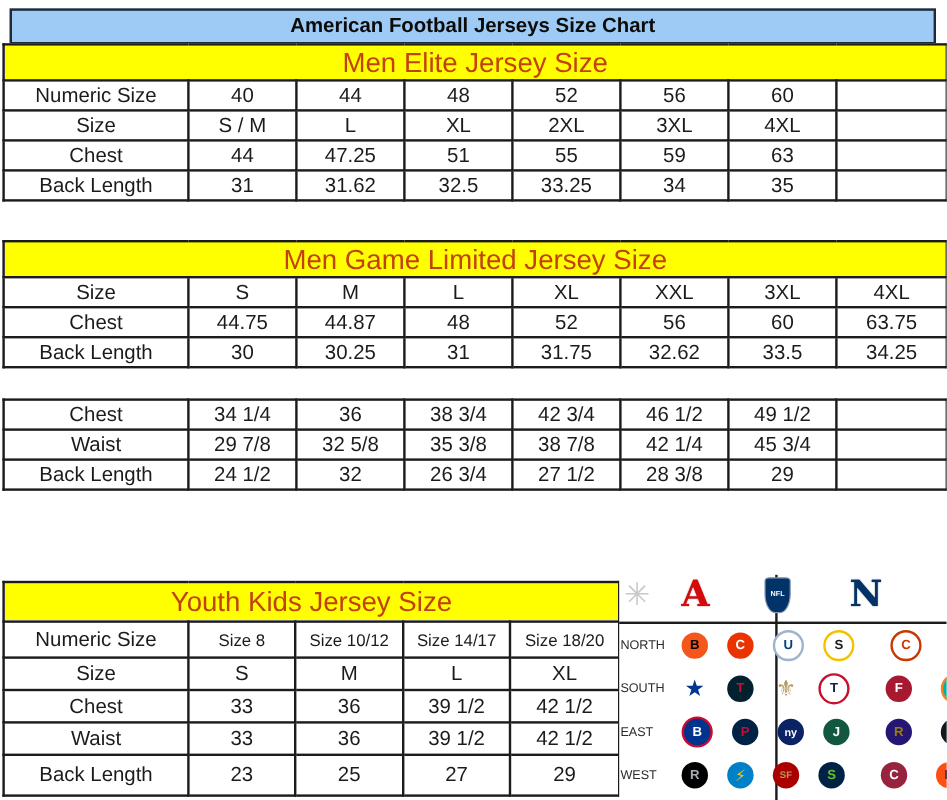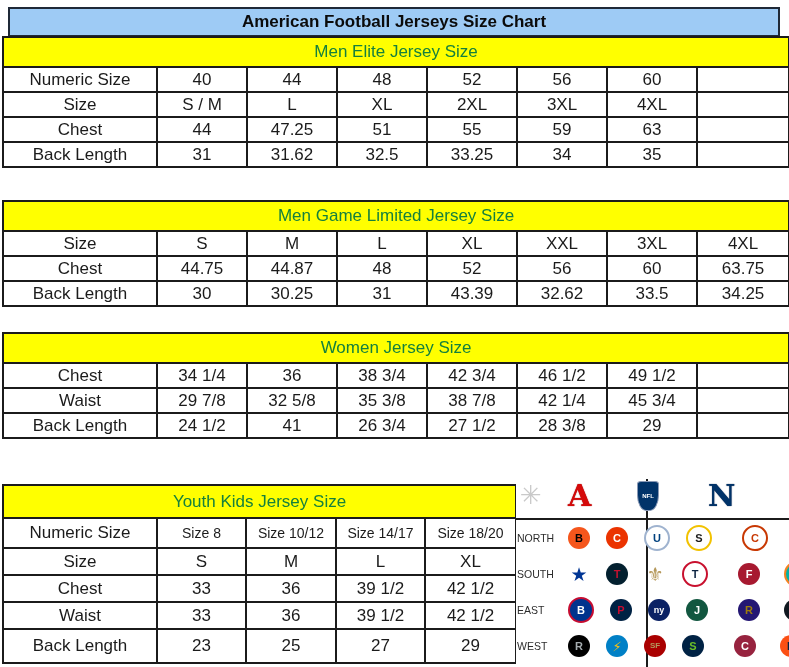--- a/index.html
+++ b/index.html
@@ -19,21 +19,21 @@
   
   table.size-table{
     position:absolute;border-collapse:collapse;table-layout:fixed;
     background:#fff;
   }
   table.size-table td{
     border:2px solid #1b1b1b;text-align:center;vertical-align:middle;
     padding:0;font-size:17px;color:#1b1b1b;white-space:nowrap;overflow:hidden;
   }
   table.size-table tr.band td{
-    background:#ffff00;color:#15803d;font-size:17px;height:28px;
+    background:#ffff00;color:#c2410c;font-size:23px;height:28px;
   }
   table.size-table tr.r{height:25px;}
   #youth-table tr.band td{height:31px;margin-top:40px;}
   #youth-table tr.r{height:27px;}
   #youth-table td.sm{font-size:14px;}
   #t1{left:2px;top:36px;width:786px;}
   #t2{left:2px;top:200px;width:786px;}
   #t3{left:2px;top:332px;width:786px;}
   #youth-table{left:2px;top:484px;width:513px;}
   
@@ -183,43 +183,40 @@
       <td>52</td>
       <td>56</td>
       <td>60</td>
       <td>63.75</td>
     </tr>
     <tr class="r">
       <td>Back Length</td>
       <td>30</td>
       <td>30.25</td>
       <td>31</td>
-      <td>43.39</td>
+      <td>31.75</td>
       <td>32.62</td>
       <td>33.5</td>
       <td>34.25</td>
     </tr>
   </tbody>
     </table>
 
   <table class="size-table" id="t3">
     <colgroup>
         <col style="width:154px">
         <col style="width:90px">
         <col style="width:90px">
         <col style="width:90px">
         <col style="width:90px">
         <col style="width:90px">
         <col style="width:90px">
         <col style="width:92px">
       </colgroup>
     <tbody>
-        <tr class="band">
-          <td colspan="8">Women Jersey Size</td>
-        </tr>
     <tr class="r">
       <td>Chest</td>
       <td>34 1/4</td>
       <td>36</td>
       <td>38 3/4</td>
       <td>42 3/4</td>
       <td>46 1/2</td>
       <td>49 1/2</td>
       <td></td>
     </tr>
@@ -229,21 +226,21 @@
       <td>32 5/8</td>
       <td>35 3/8</td>
       <td>38 7/8</td>
       <td>42 1/4</td>
       <td>45 3/4</td>
       <td></td>
     </tr>
     <tr class="r">
       <td>Back Length</td>
       <td>24 1/2</td>
-      <td>41</td>
+      <td>32</td>
       <td>26 3/4</td>
       <td>27 1/2</td>
       <td>28 3/8</td>
       <td>29</td>
       <td></td>
     </tr>
   </tbody>
     </table>
 
   <table class="size-table" id="youth-table">

